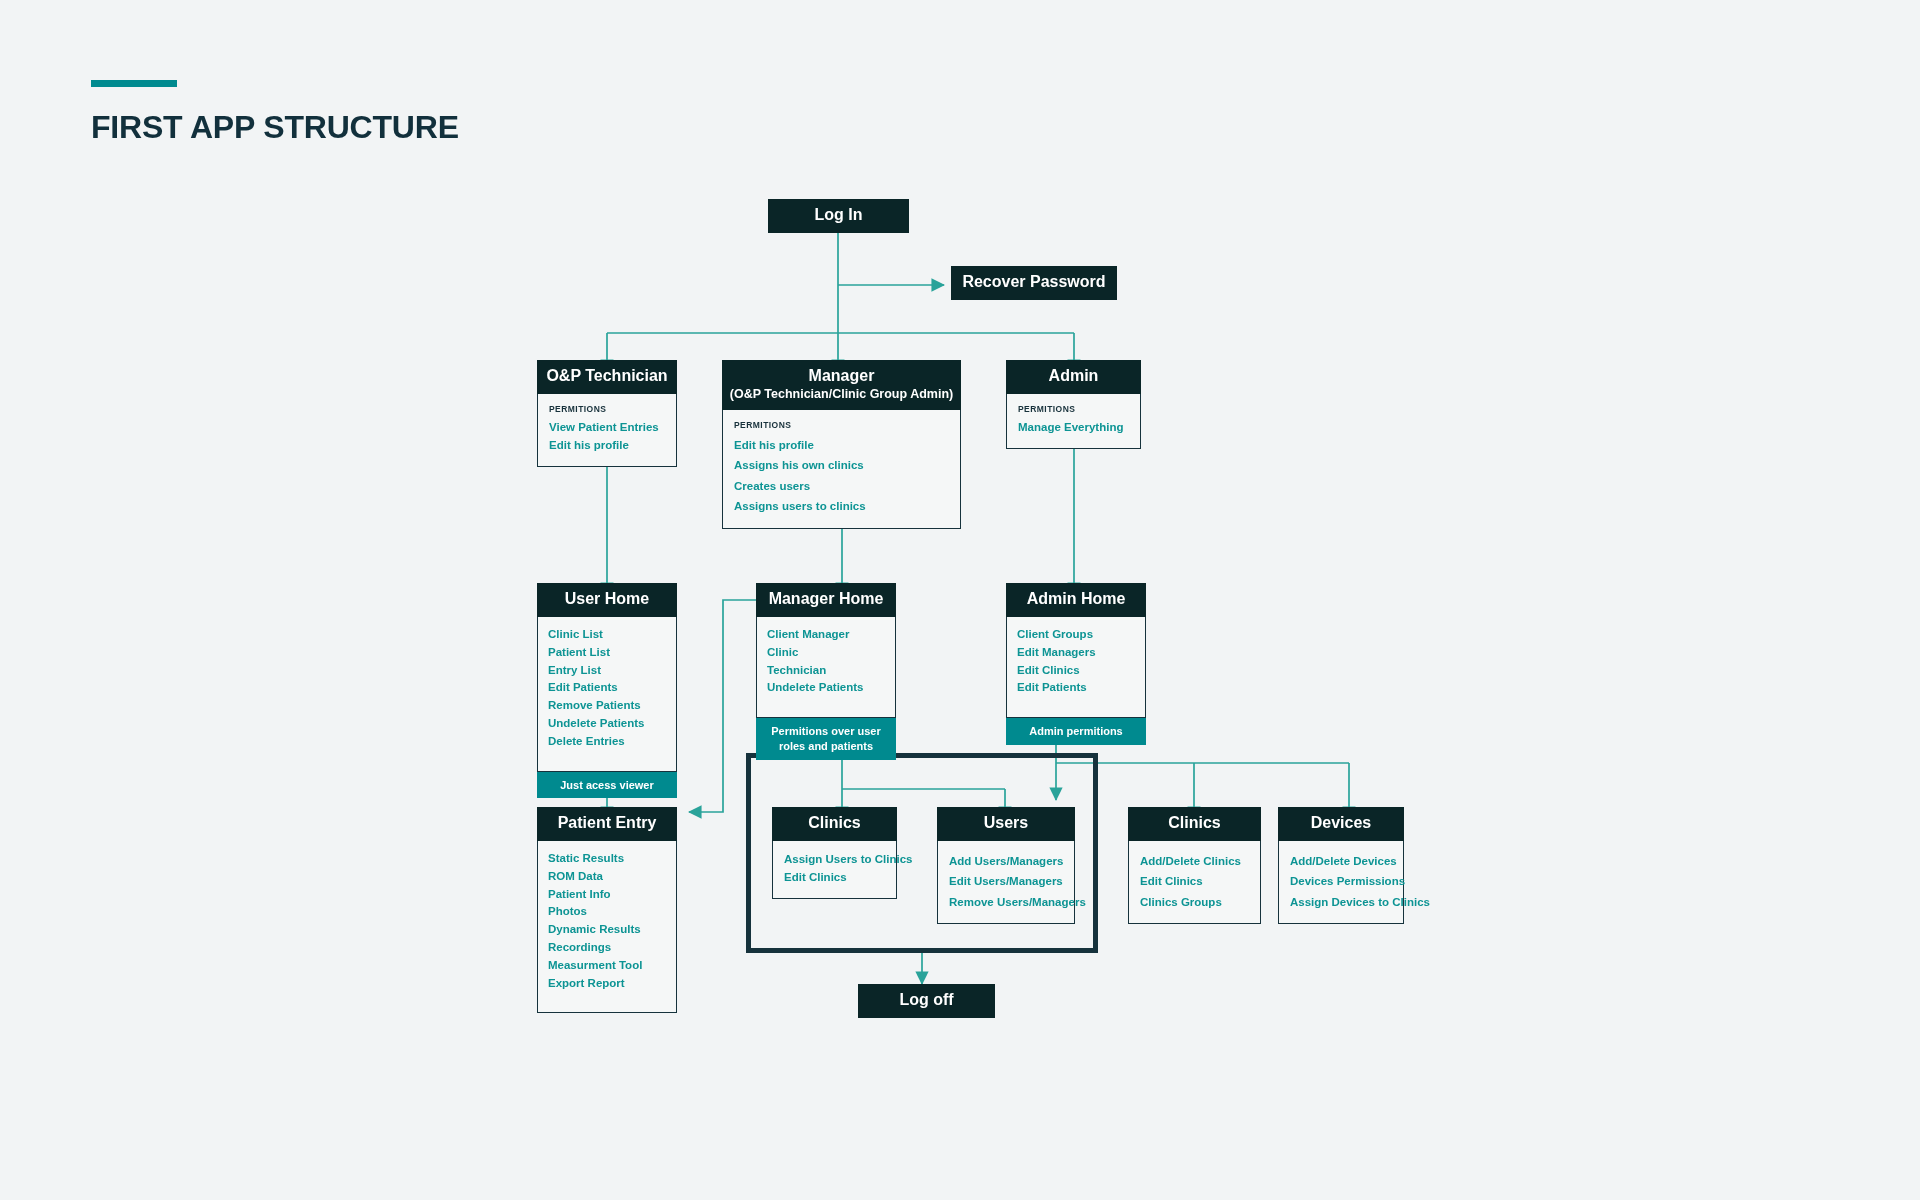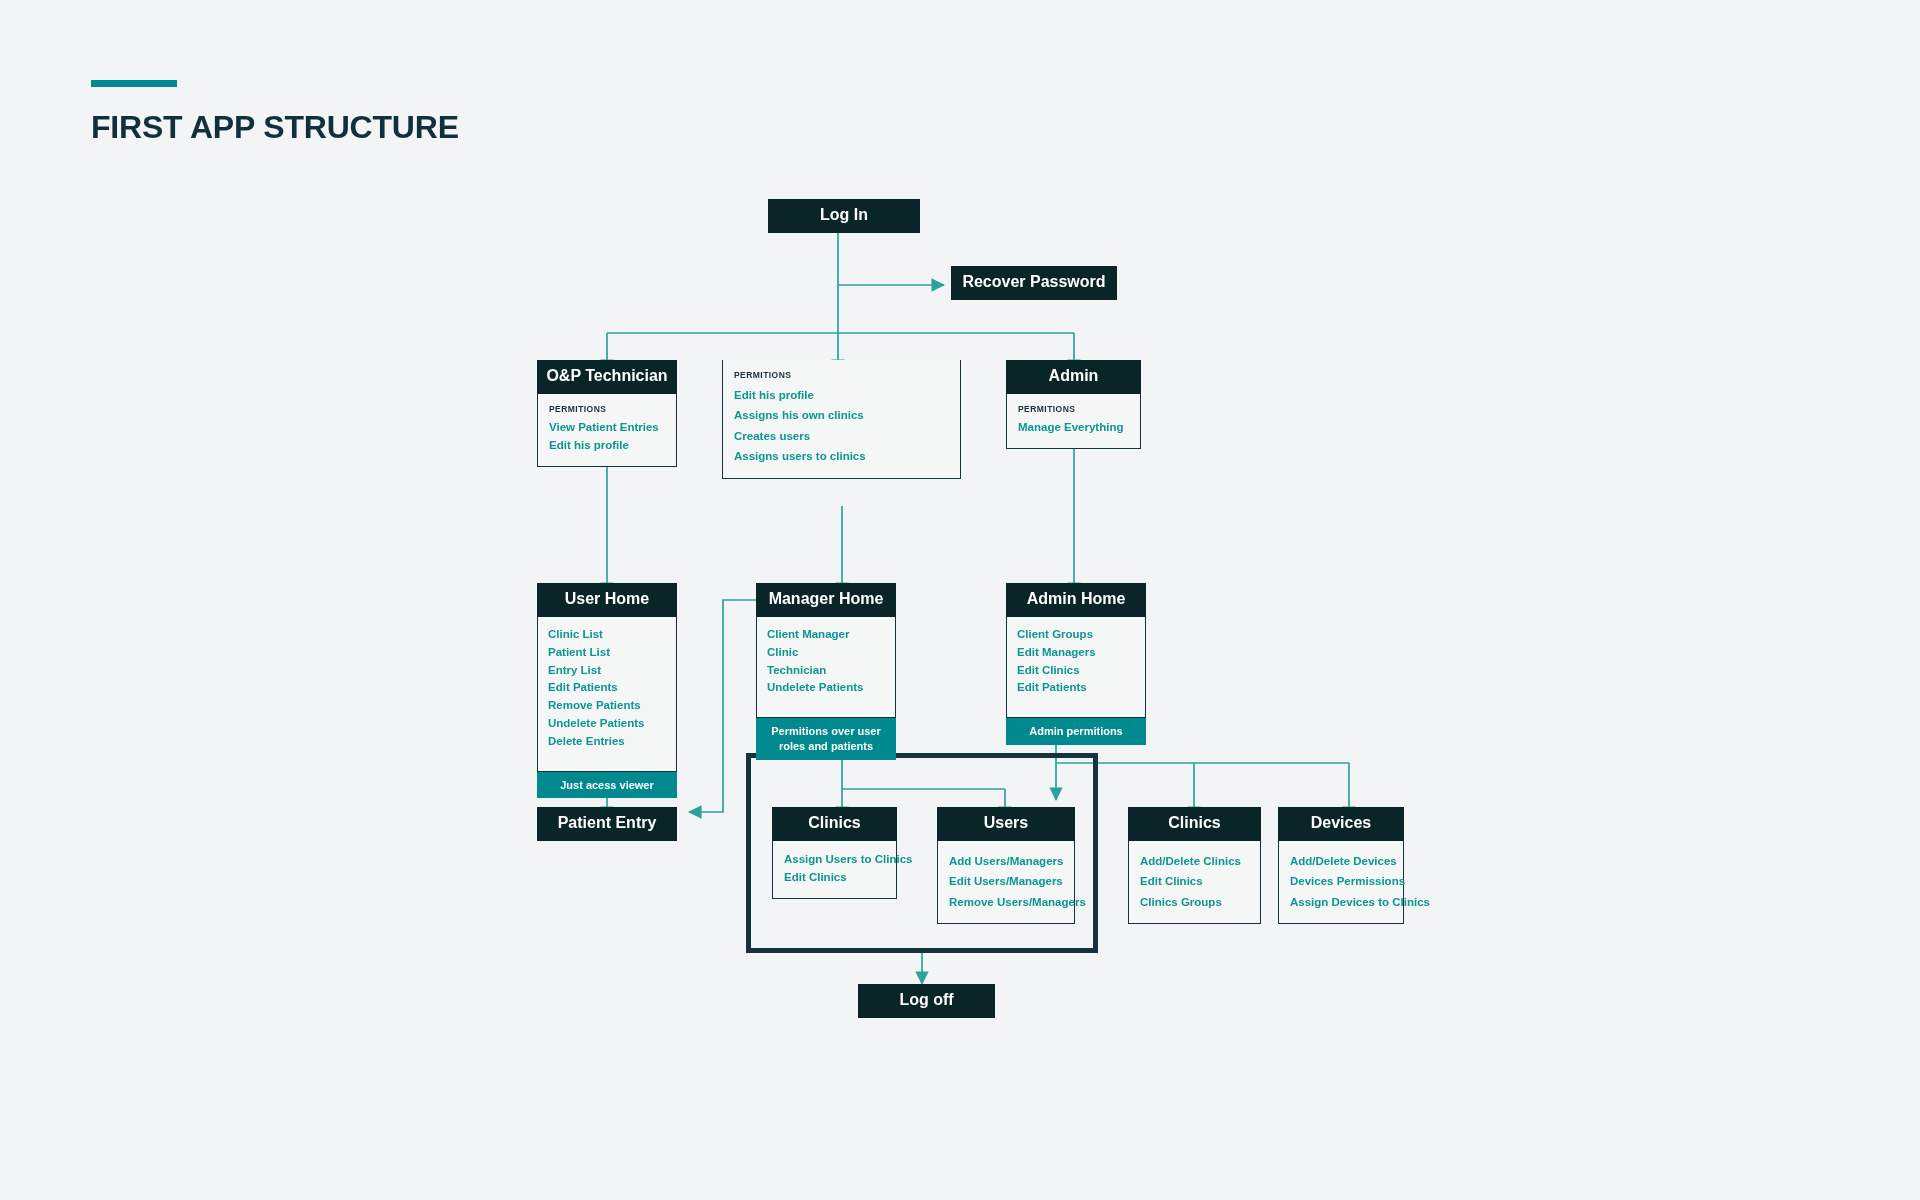--- a/index.html
+++ b/index.html
@@ -104,21 +104,21 @@
     color: #ffffff;
     text-align: center;
     font-size: 11px;
     font-weight: bold;
     padding: 6px 4px;
     line-height: 1.35;
     box-sizing: border-box;
   }
 
   
-  #n-login      { left: 768px; top: 199px;  width: 152px; border-radius: 13px; }
+  #n-login      { left: 768px; top: 199px;  width: 141px; border-radius: 13px; }
   #n-recover    { left: 951px; top: 266px;  width: 166px; }
 
   #n-tech       { left: 537px; top: 360px;  width: 140px; }
   #n-manager    { left: 722px; top: 360px;  width: 239px; }
   #n-admin      { left: 1006px;top: 360px;  width: 135px; }
 
   #n-userhome   { left: 537px; top: 583px;  width: 140px; }
   #n-mgrhome    { left: 756px; top: 583px;  width: 140px; }
   #n-adminhome  { left: 1006px;top: 583px;  width: 140px; }
 
@@ -205,20 +205,24 @@
 <div class="node" id="n-tech">
   <div class="node-head">O&amp;P Technician</div>
   <div class="node-body">
     <div class="perm-label">PERMITIONS</div>
     <div class="item">View Patient Entries</div>
     <div class="item">Edit his profile</div>
   </div>
 </div>
 
 <div class="node" id="n-manager">
+  <div class="node-head">
+    <span>Manager</span>
+    <span class="sub">(O&amp;P Technician/Clinic Group Admin)</span>
+  </div>
   <div class="node-body">
     <div class="perm-label">PERMITIONS</div>
     <div class="item sp">Edit his profile</div>
     <div class="item sp">Assigns his own clinics</div>
     <div class="item sp">Creates users</div>
     <div class="item sp">Assigns users to clinics</div>
   </div>
 </div>
 
 <div class="node" id="n-admin">
@@ -260,20 +264,30 @@
     <div class="item">Client Groups</div>
     <div class="item">Edit Managers</div>
     <div class="item">Edit Clinics</div>
     <div class="item">Edit Patients</div>
   </div>
   <div class="node-foot">Admin permitions</div>
 </div>
 
 <div class="node" id="n-patiententry">
   <div class="node-head">Patient Entry</div>
+  <div class="node-body pad-sm">
+    <div class="item">Static Results</div>
+    <div class="item">ROM Data</div>
+    <div class="item">Patient Info</div>
+    <div class="item">Photos</div>
+    <div class="item">Dynamic Results</div>
+    <div class="item">Recordings</div>
+    <div class="item">Measurment Tool</div>
+    <div class="item">Export Report</div>
+  </div>
 </div>
 
 <div class="node" id="n-clinics-m">
   <div class="node-head">Clinics</div>
   <div class="node-body">
     <div class="item">Assign Users to Clinics</div>
     <div class="item">Edit Clinics</div>
   </div>
 </div>
 

